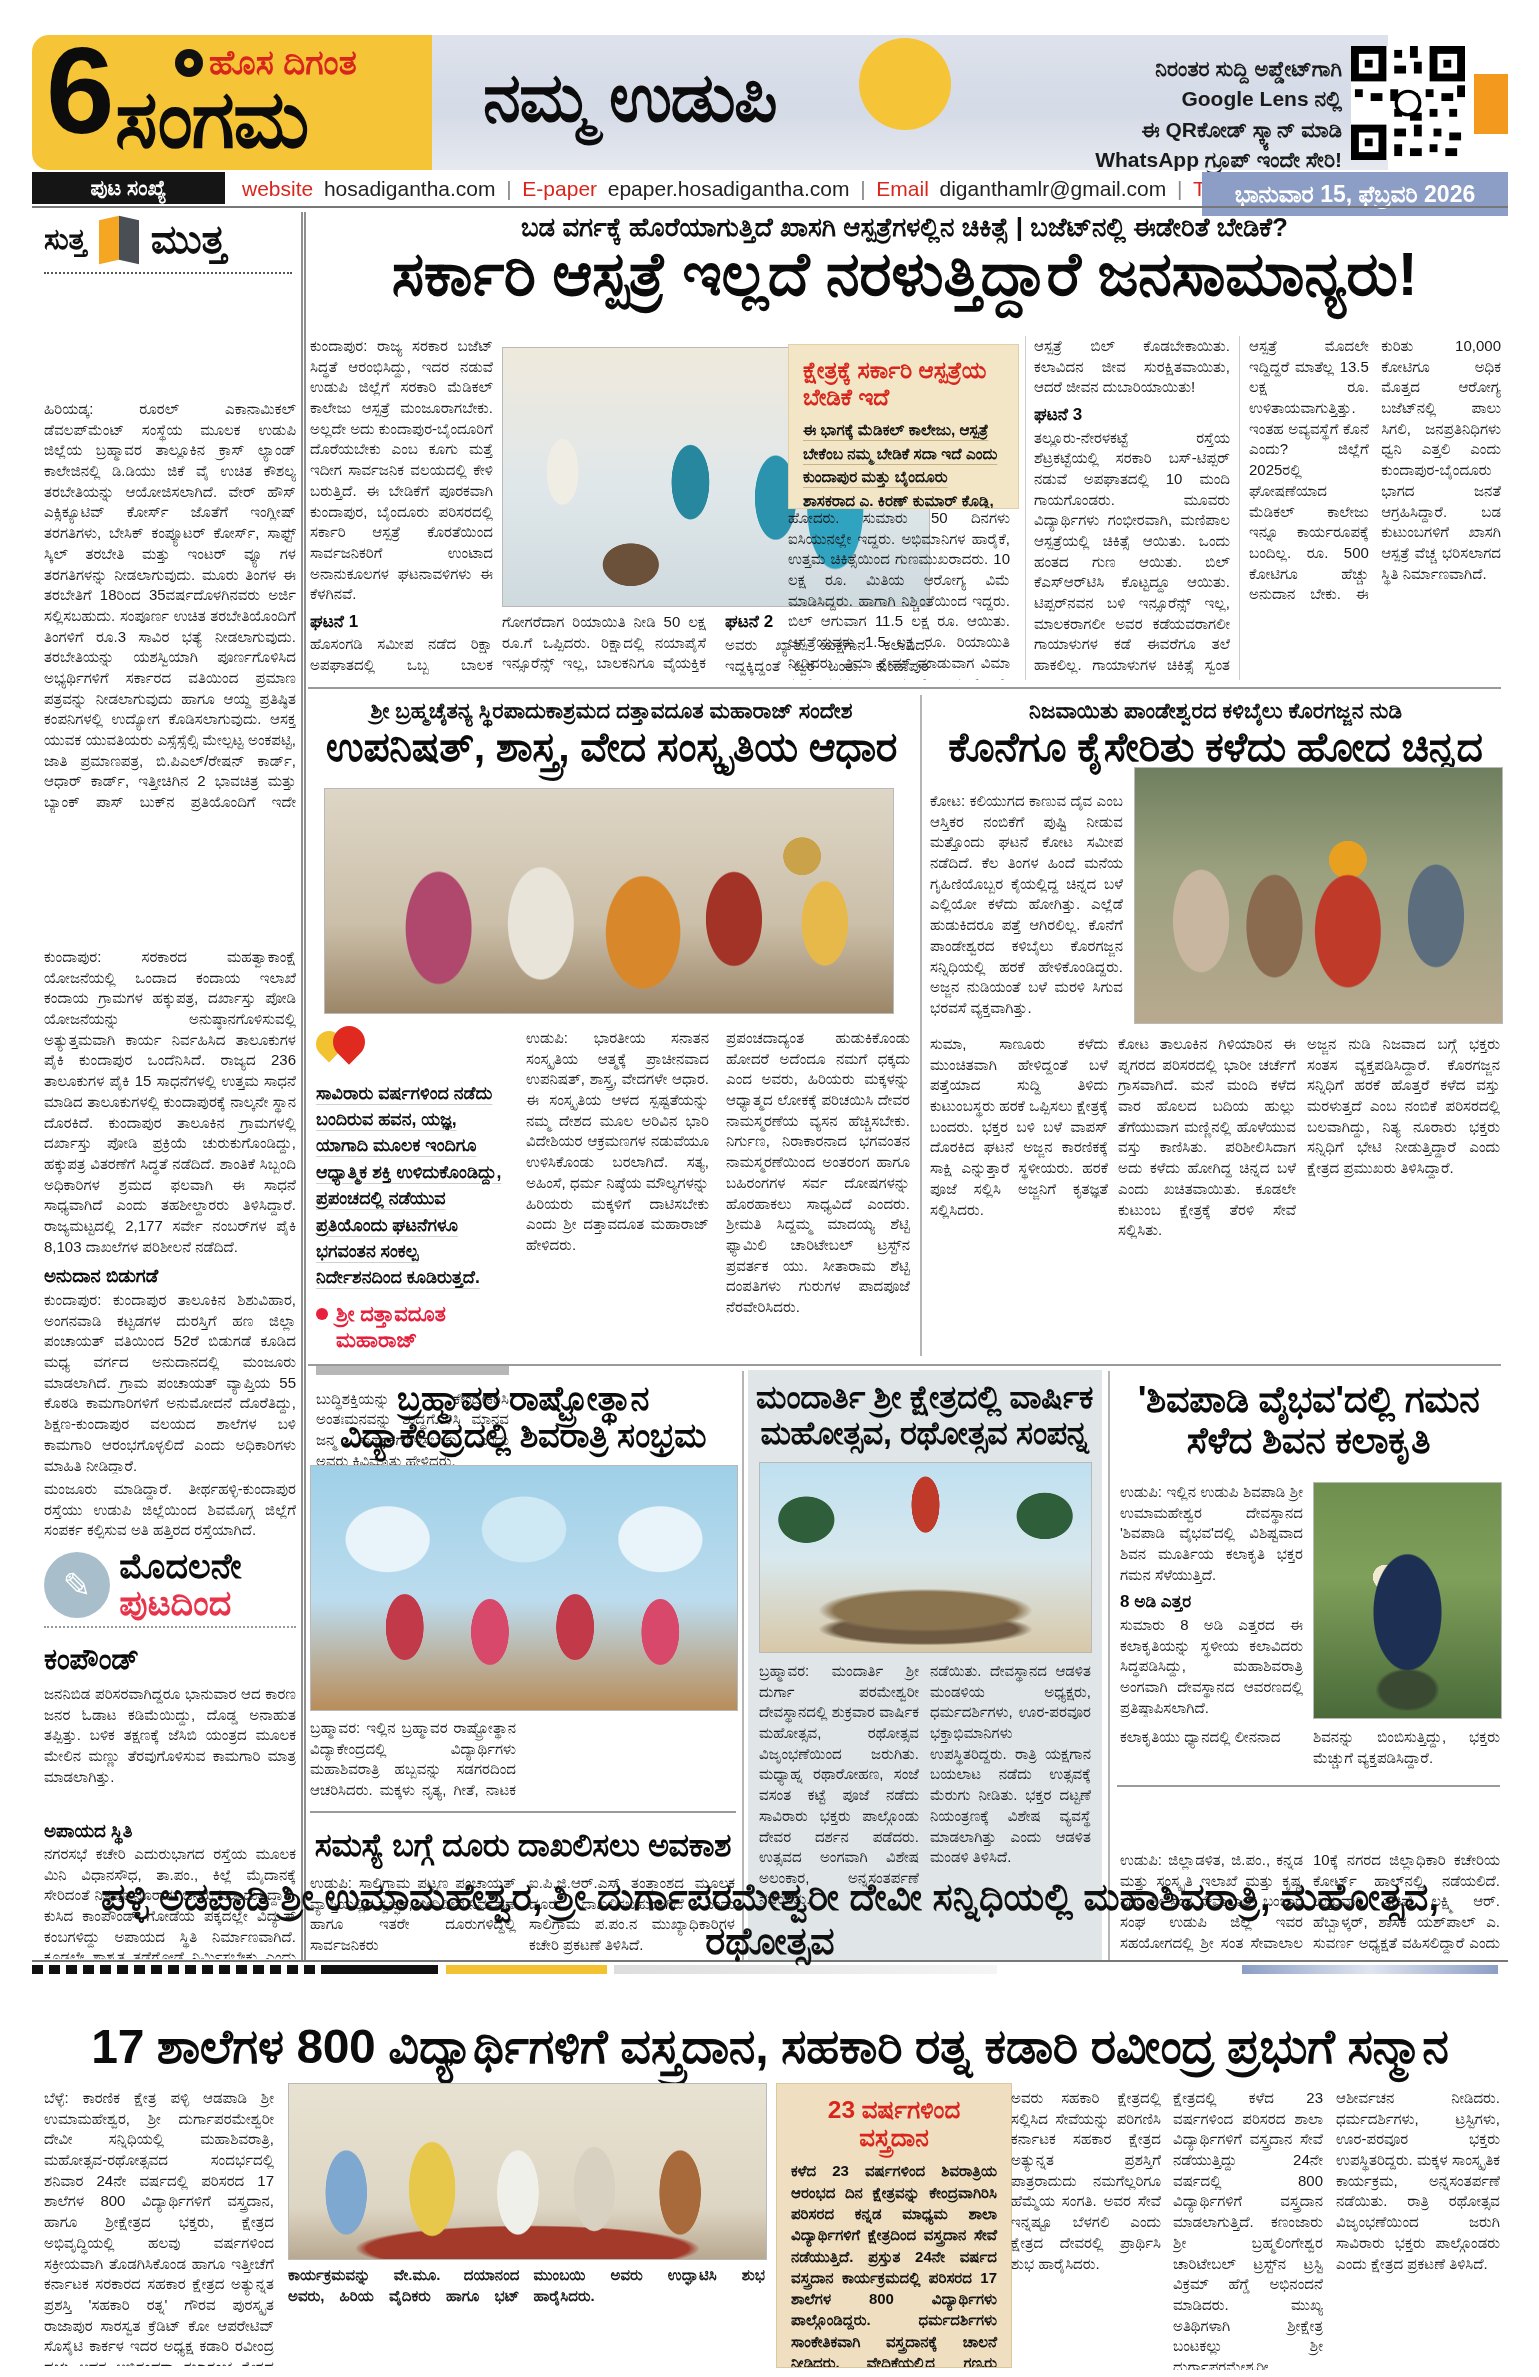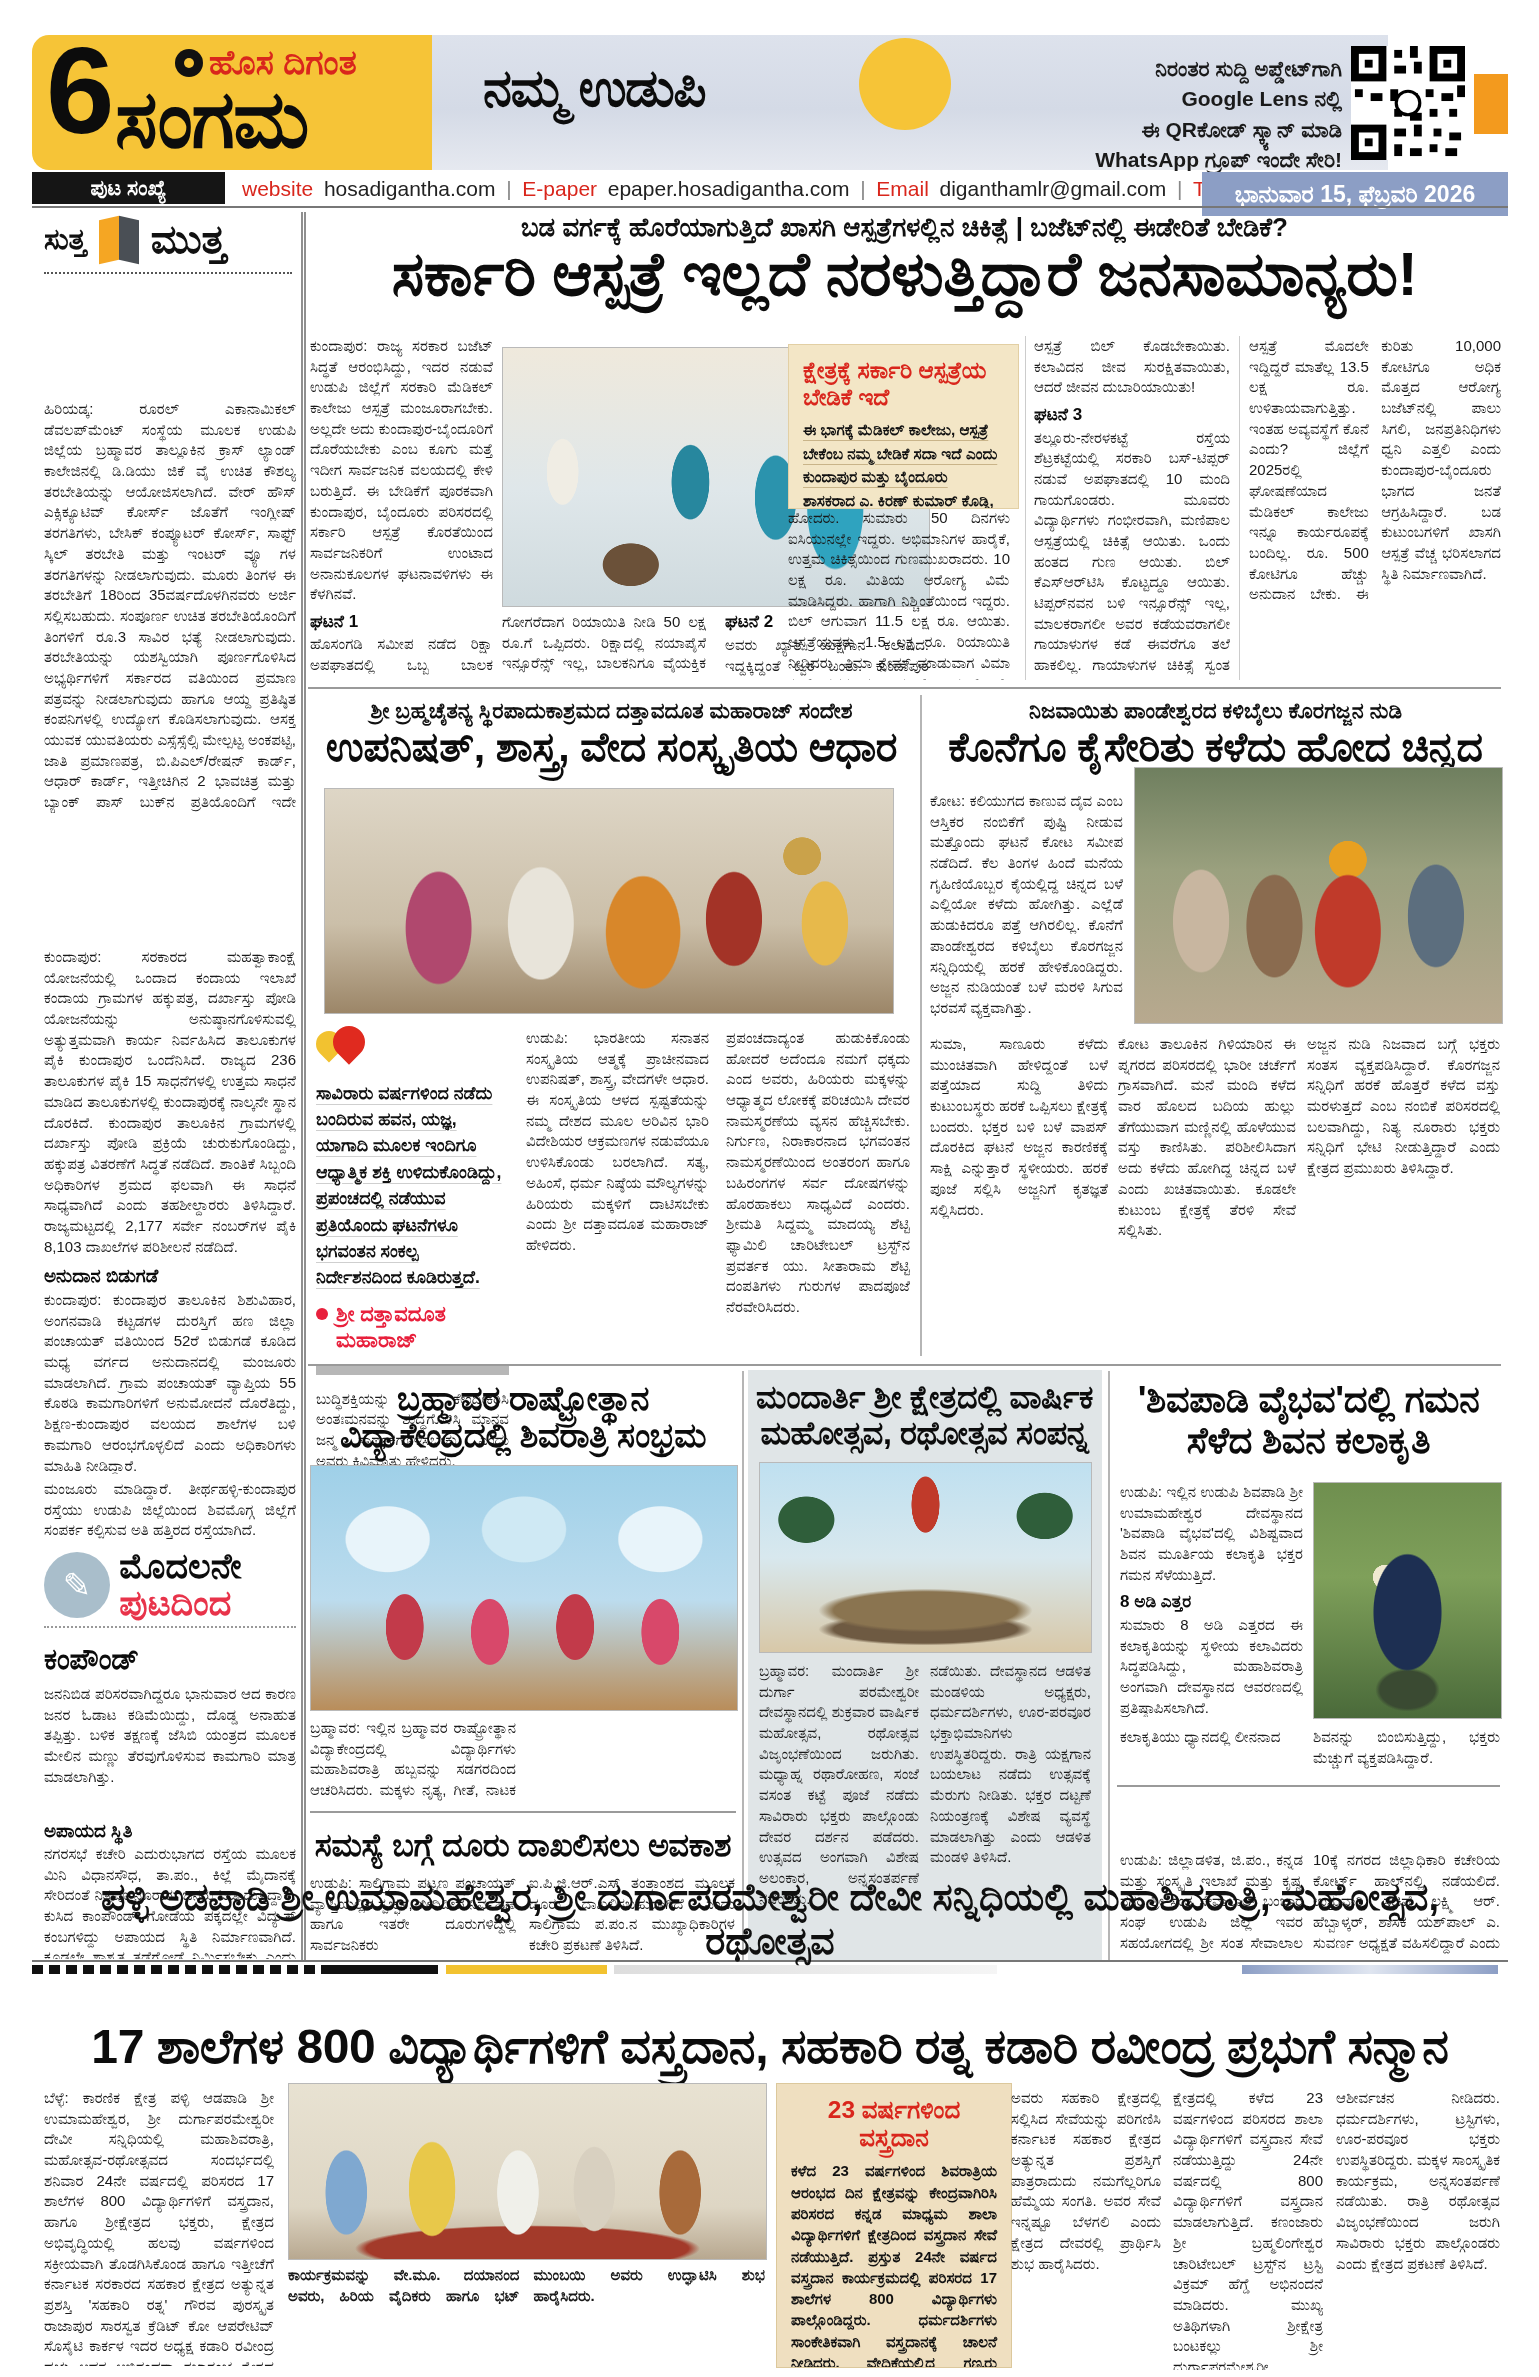--- a/index.html
+++ b/index.html
@@ -46,21 +46,21 @@
   <div class="abs" style="left:859px;top:38px;width:92px;height:92px;border-radius:50%;background:#f6c437;"></div>
   <div class="abs yellowbox" style="left:32px;top:35px;width:400px;height:135px;"></div>
   <div class="abs" style="left:46px;top:29px;font-size:123px;font-weight:900;line-height:1;color:#0c0c0c;">6</div>
   <div class="abs" style="left:175px;top:43px;display:flex;align-items:center;gap:6.1px;">
     <span style="width:28px;height:28px;border-radius:50%;background:#111;display:inline-flex;align-items:center;justify-content:center;">
       <span style="width:10.7px;height:10.7px;border-radius:50%;background:#f6c437;display:inline-block;"></span>
     </span>
     <span class="red" style="font-size:34px;font-weight:900;">ಹೊಸ ದಿಗಂತ</span>
   </div>
   <div class="abs" style="left:115px;top:74px;font-size:80px;font-weight:900;color:#0c0c0c;letter-spacing:-1.5px;">ಸಂಗಮ</div>
-  <div class="abs" style="left:483px;top:58px;font-size:52px;font-weight:900;color:#0c0c0c;letter-spacing:-1.5px;">ನಮ್ಮ ಉಡುಪಿ</div>
+  <div class="abs" style="left:483px;top:58px;font-size:68px;font-weight:900;color:#0c0c0c;letter-spacing:-1.5px;">ನಮ್ಮ ಉಡುಪಿ</div>
 
   <div class="abs" style="left:959px;top:54px;width:383px;text-align:right;font-size:21px;font-weight:700;line-height:1.45;color:#1a1a1a;">
     <div>ನಿರಂತರ ಸುದ್ದಿ ಅಪ್ಡೇಟ್‌ಗಾಗಿ</div>
     <div>Google Lens ನಲ್ಲಿ</div>
     <div>ಈ QRಕೋಡ್ ಸ್ಕ್ಯಾನ್ ಮಾಡಿ</div>
     <div>WhatsApp ಗ್ರೂಪ್ ಇಂದೇ ಸೇರಿ!</div>
   </div>
 
   <svg class="abs" style="left:1351px;top:46px;" width="114" height="114" viewBox="0 0 29 29">
     <rect width="29" height="29" fill="#fff"></rect>

